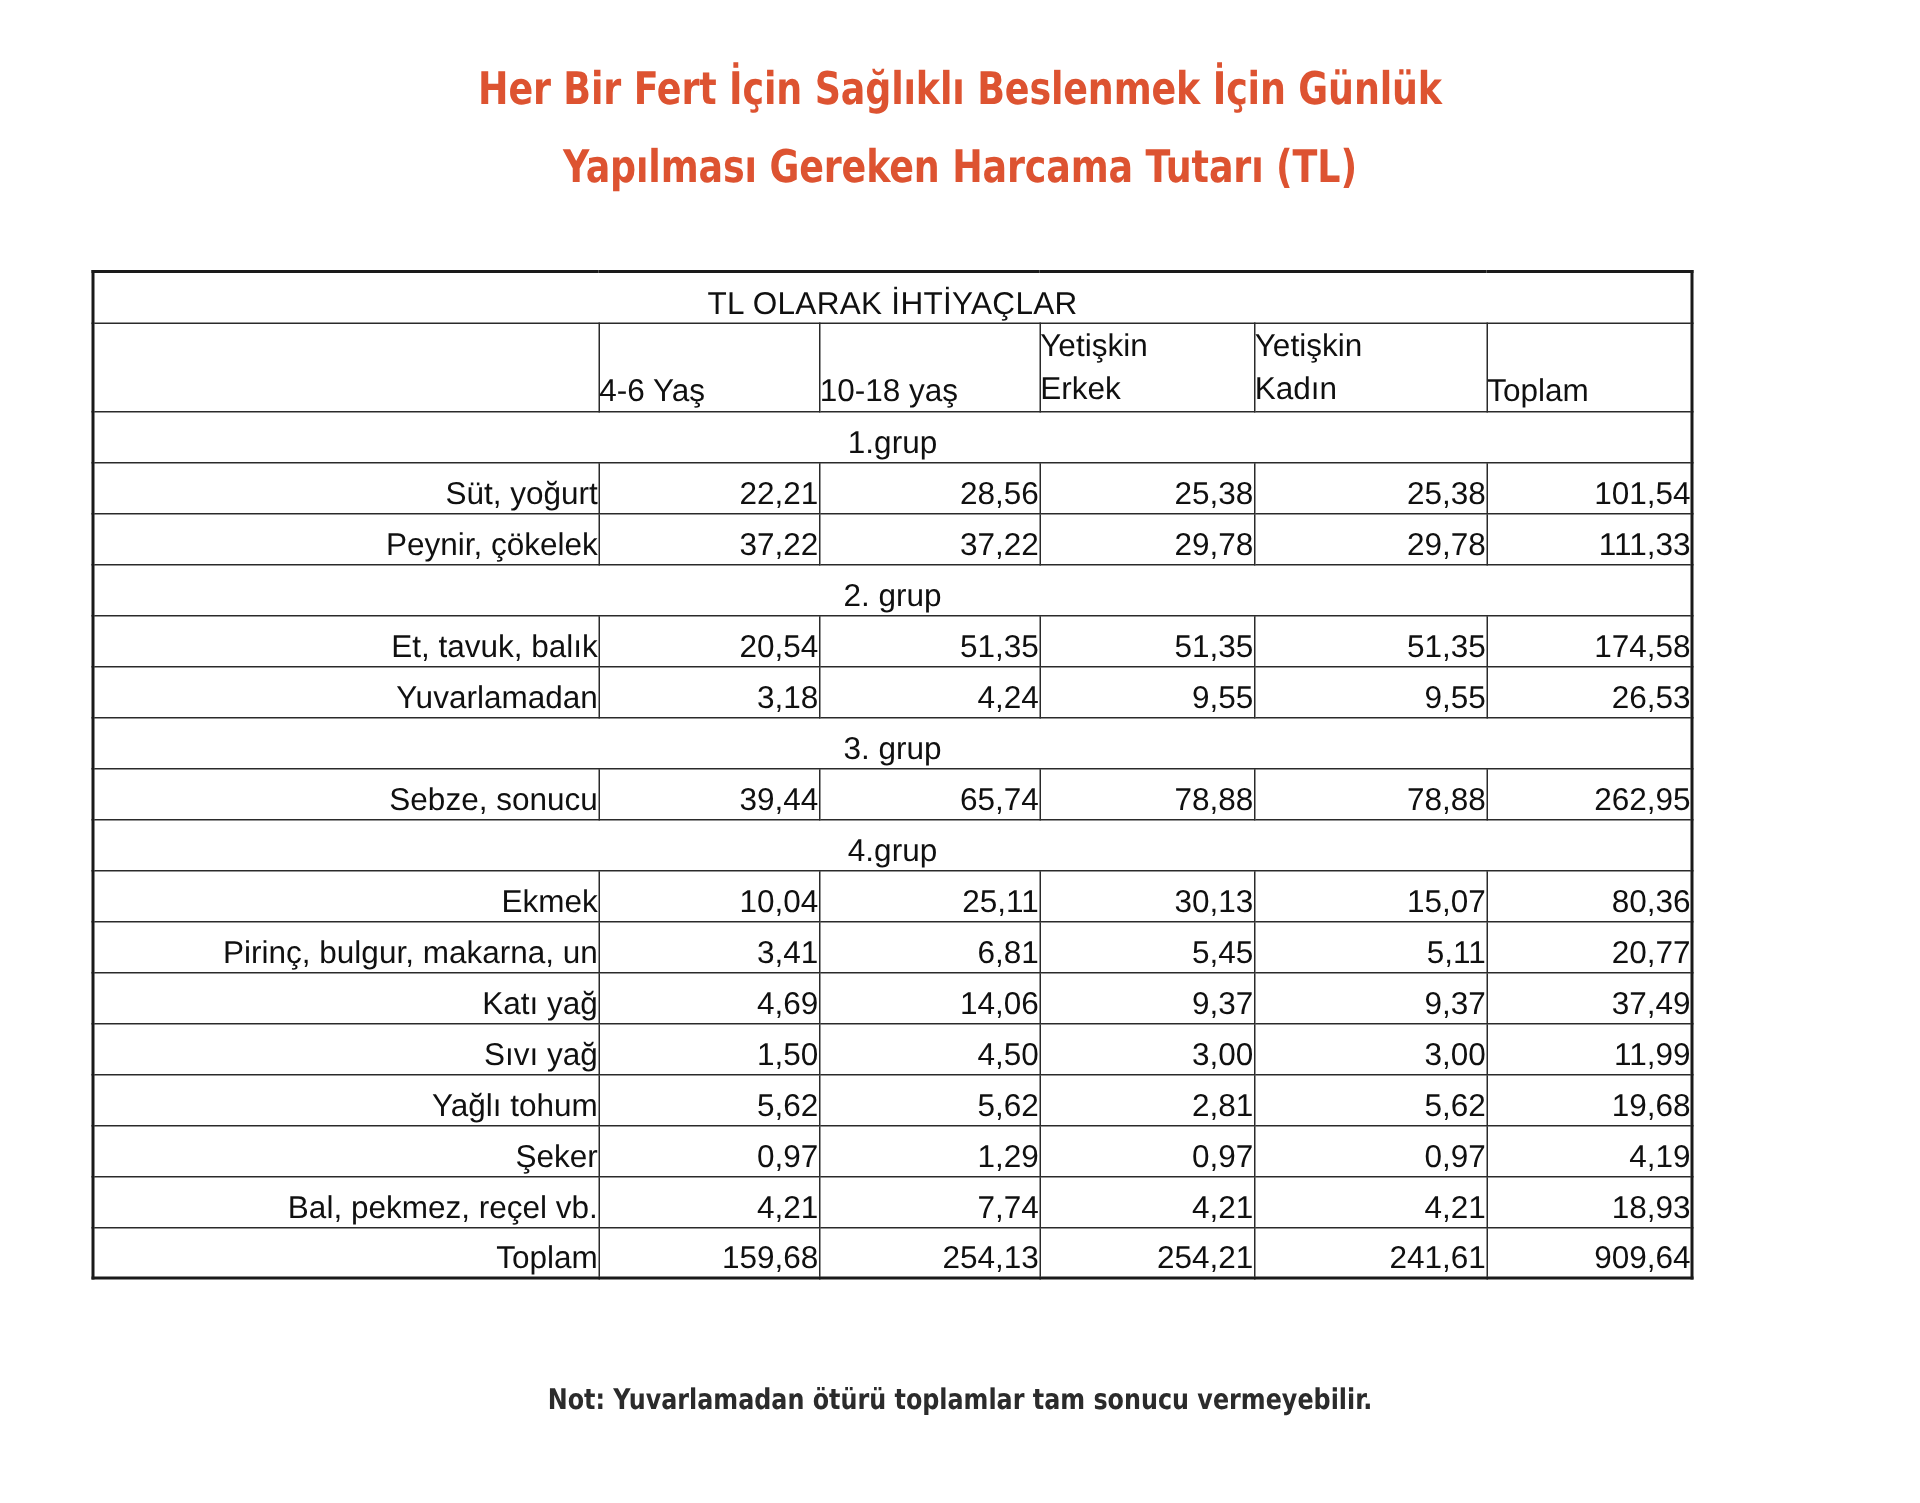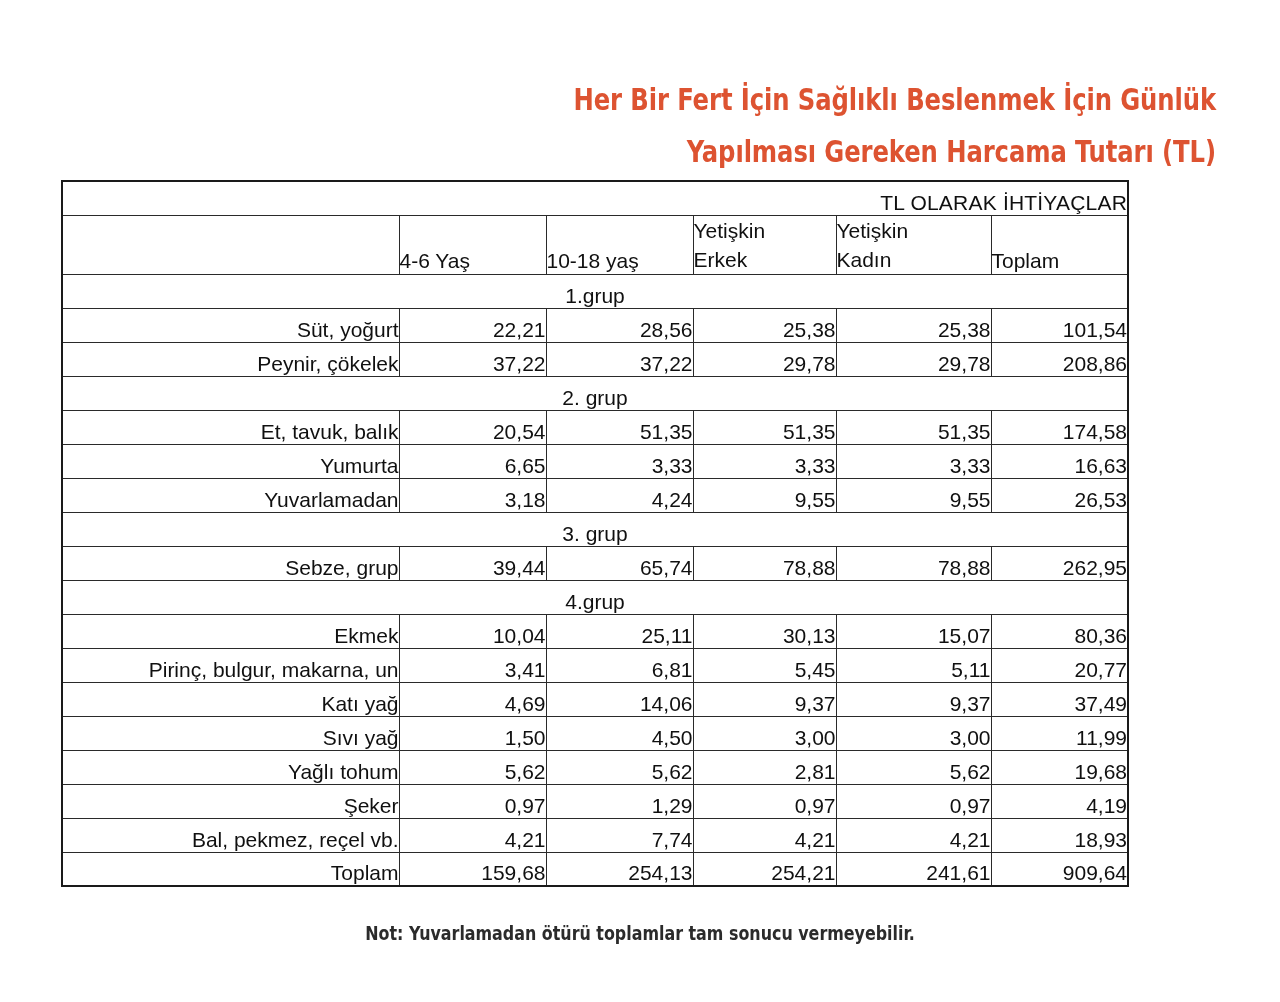--- a/index.html
+++ b/index.html
@@ -23,22 +23,21 @@
     position: relative;
     box-sizing: border-box;
   }
 
   
   .title-block {
     position: absolute;
     left: 0;
     top: 34px;
     width: 1280px;
-    text-align: right;
-    margin-top: 40px;
+    text-align: center;
   }
   .title-line {
     display: block;
     color: #DD5331;
     font-family: "DejaVu Sans Condensed", "Liberation Sans Narrow", "Liberation Sans", sans-serif;
     font-weight: bold;
     font-size: 30px;
     line-height: 52px;
     letter-spacing: -0.1px;
     transform: scaleX(0.90);
@@ -74,21 +73,21 @@
     font-weight: normal;
     color: #101010;
     background: #ffffff;
     vertical-align: bottom;
     height: 34px;
     box-sizing: border-box;
   }
 
   
   .banner-cell {
-    text-align: right;
+    text-align: center;
     font-weight: bold;
     font-size: 22px;
     letter-spacing: 0.2px;
     height: 38px;
     vertical-align: middle;
     padding-bottom: 2px;
     margin-left: 32px;
   }
 
   
@@ -200,54 +199,46 @@
             <td class="num">25,38</td>
             <td class="num">25,38</td>
             <td class="num">101,54</td>
           </tr>
           <tr>
             <td class="lbl">Peynir, çökelek</td>
             <td class="num">37,22</td>
             <td class="num">37,22</td>
             <td class="num">29,78</td>
             <td class="num">29,78</td>
-            <td class="num">208,86</td>
+            <td class="num">111,33</td>
           </tr>
           <tr>
             <td class="group-cell" colspan="6">2. grup</td>
           </tr>
           <tr>
             <td class="lbl">Et, tavuk, balık</td>
             <td class="num">20,54</td>
             <td class="num">51,35</td>
             <td class="num">51,35</td>
             <td class="num">51,35</td>
             <td class="num">174,58</td>
           </tr>
           <tr>
-            <td class="lbl">Yumurta</td>
-            <td class="num">6,65</td>
-            <td class="num">3,33</td>
-            <td class="num">3,33</td>
-            <td class="num">3,33</td>
-            <td class="num">16,63</td>
-          </tr>
-          <tr>
             <td class="lbl">Yuvarlamadan</td>
             <td class="num">3,18</td>
             <td class="num">4,24</td>
             <td class="num">9,55</td>
             <td class="num">9,55</td>
             <td class="num">26,53</td>
           </tr>
           <tr>
             <td class="group-cell" colspan="6">3. grup</td>
           </tr>
           <tr>
-            <td class="lbl">Sebze, grup</td>
+            <td class="lbl">Sebze, sonucu</td>
             <td class="num">39,44</td>
             <td class="num">65,74</td>
             <td class="num">78,88</td>
             <td class="num">78,88</td>
             <td class="num">262,95</td>
           </tr>
           <tr>
             <td class="group-cell" colspan="6">4.grup</td>
           </tr>
           <tr>

